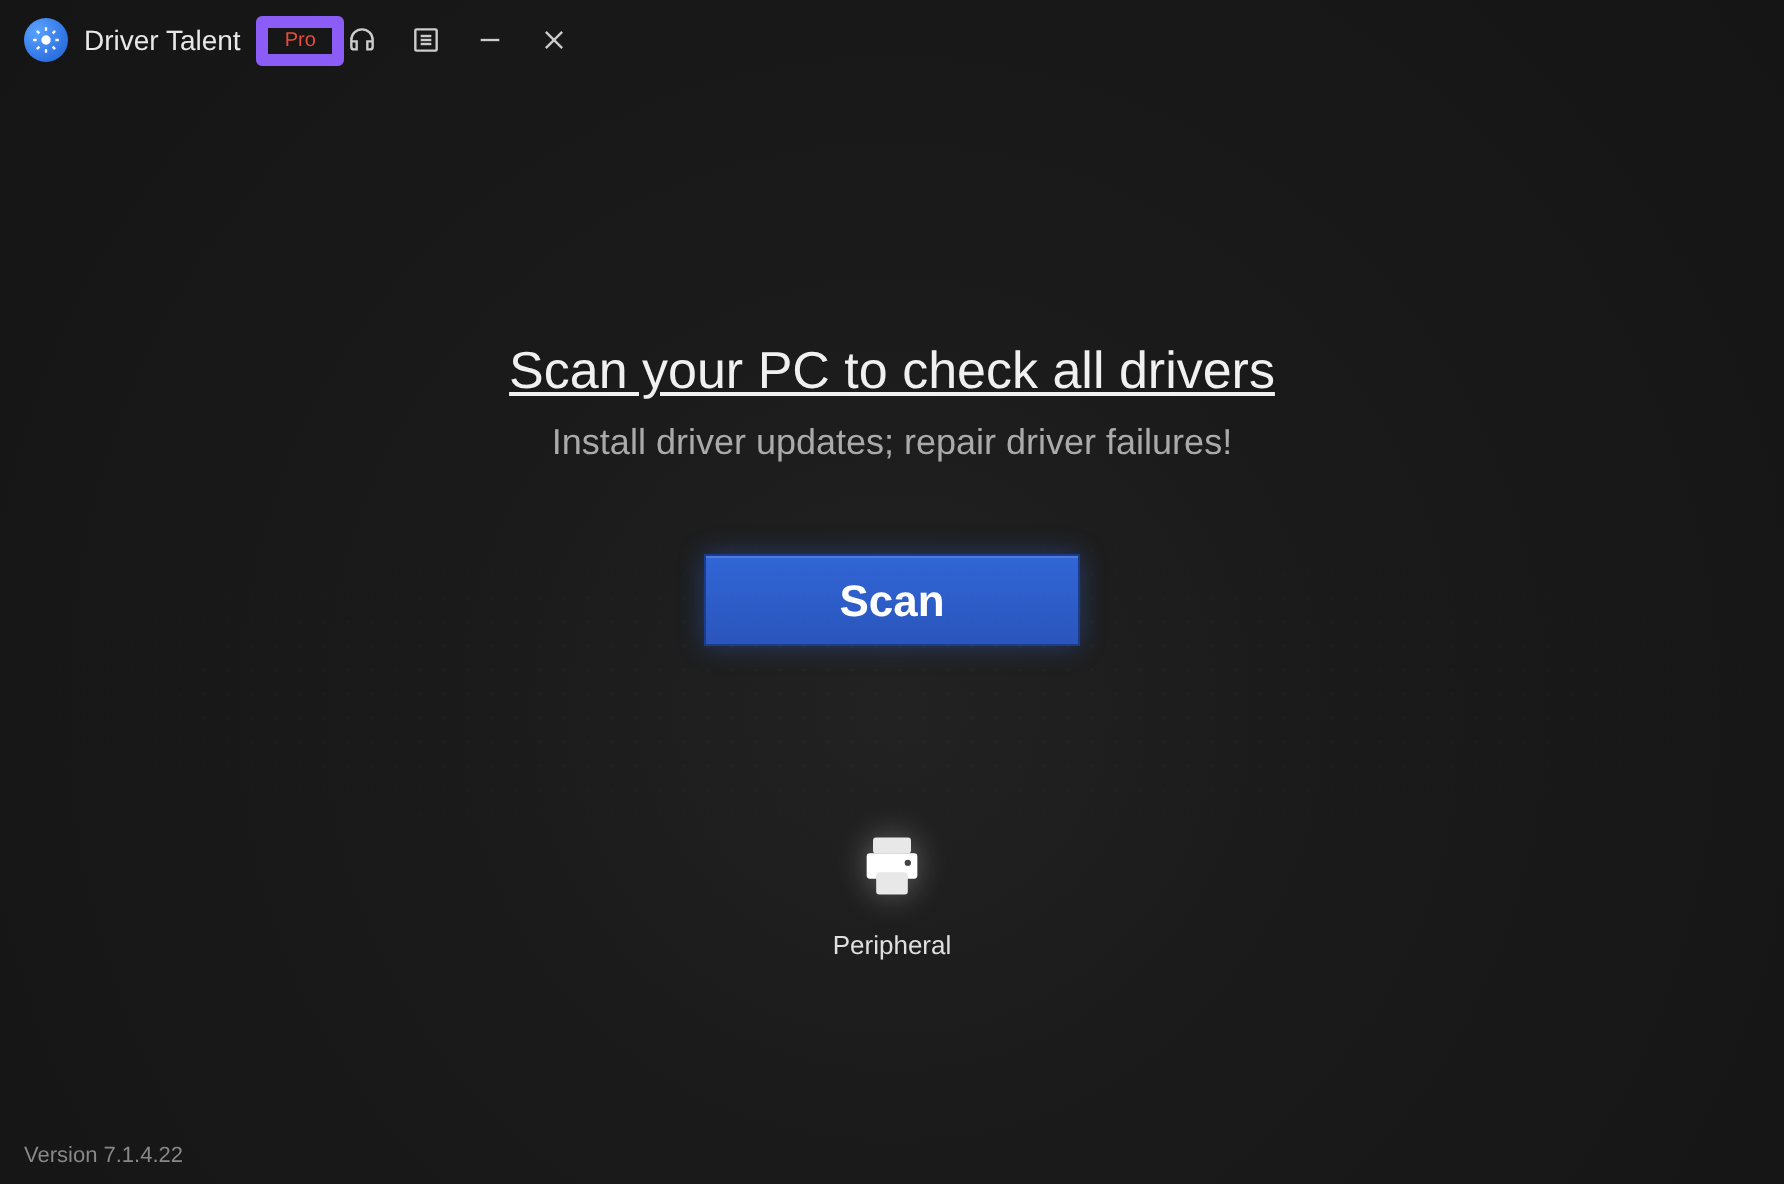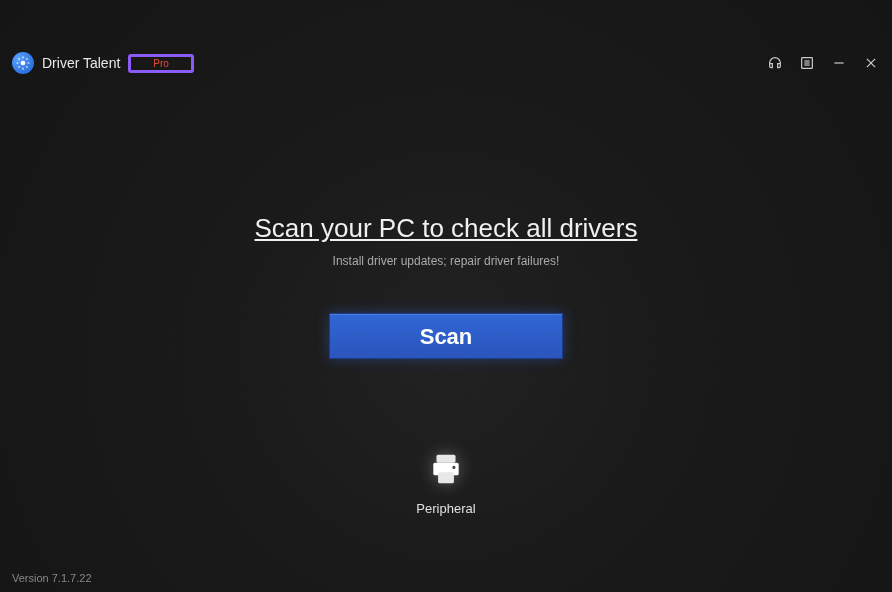--- a/index.html
+++ b/index.html
@@ -13,24 +13,22 @@
       background: #1a1a1a;
       background-image: radial-gradient(circle at center 60%, #222 0%, #1a1a1a 40%, #151515 100%);
       font-family: "Segoe UI", Arial, sans-serif;
       color: #fff;
       position: relative;
       overflow: hidden;
     }
     .titlebar {
       display: flex;
       align-items: center;
-      justify-content: space-between;
       padding: 8px 12px;
       height: 40px;
-      margin-top: 43px;
     }
     .titlebar-left {
       display: flex;
       align-items: center;
       gap: 8px;
     }
     .app-icon {
       width: 22px;
       height: 22px;
       border-radius: 50%;
@@ -42,24 +40,24 @@
     }
     .app-icon svg {
       width: 14px;
       height: 14px;
     }
     .app-title {
       font-size: 14px;
       color: #e8e8e8;
     }
     .pro-badge {
-      border: 3px solid #8b5cf6;
+      border: 6px solid #8b5cf6;
       color: #e74c3c;
       font-size: 10px;
-      padding: 1px 22px;
+      padding: 1px 8px;
       border-radius: 3px;
       font-weight: 500;
     }
     .titlebar-right {
       display: flex;
       align-items: center;
       gap: 14px;
     }
     .titlebar-icon {
       cursor: pointer;
@@ -75,27 +73,27 @@
       padding-top: 130px;
     }
     .headline {
       font-size: 26px;
       font-weight: 400;
       color: #f0f0f0;
       margin-bottom: 10px;
       text-decoration: underline;
     }
     .subtext {
-      font-size: 12px;
+      font-size: 18px;
       color: #aaa;
       margin-bottom: 45px;
     }
     .scan-button {
       display: inline-block;
-      width: 234px;
+      width: 188px;
       height: 46px;
       line-height: 46px;
       background: linear-gradient(to bottom, #3166d6, #2a55bc);
       border: 1px solid #1b3c8a;
       color: #fff;
       font-size: 22px;
       font-weight: 600;
       cursor: pointer;
       box-shadow: 0 0 12px rgba(49, 102, 214, 0.4), inset 0 1px 0 rgba(255,255,255,0.15);
     }
@@ -203,13 +201,13 @@
           <rect x="4" y="8" width="16" height="8" rx="1" fill="#fff"></rect>
           <rect x="7" y="14" width="10" height="7" rx="1" fill="#e8e8e8"></rect>
           <circle cx="17" cy="11" r="1" fill="#444"></circle>
         </svg>
       </div>
       <span class="tool-label">Peripheral</span>
     </div>
   </div>
 </div>
 
-<div class="version">Version 7.1.7.22</div>
+<div class="version">Version 7.1.4.22</div>
 
 </body></html>

